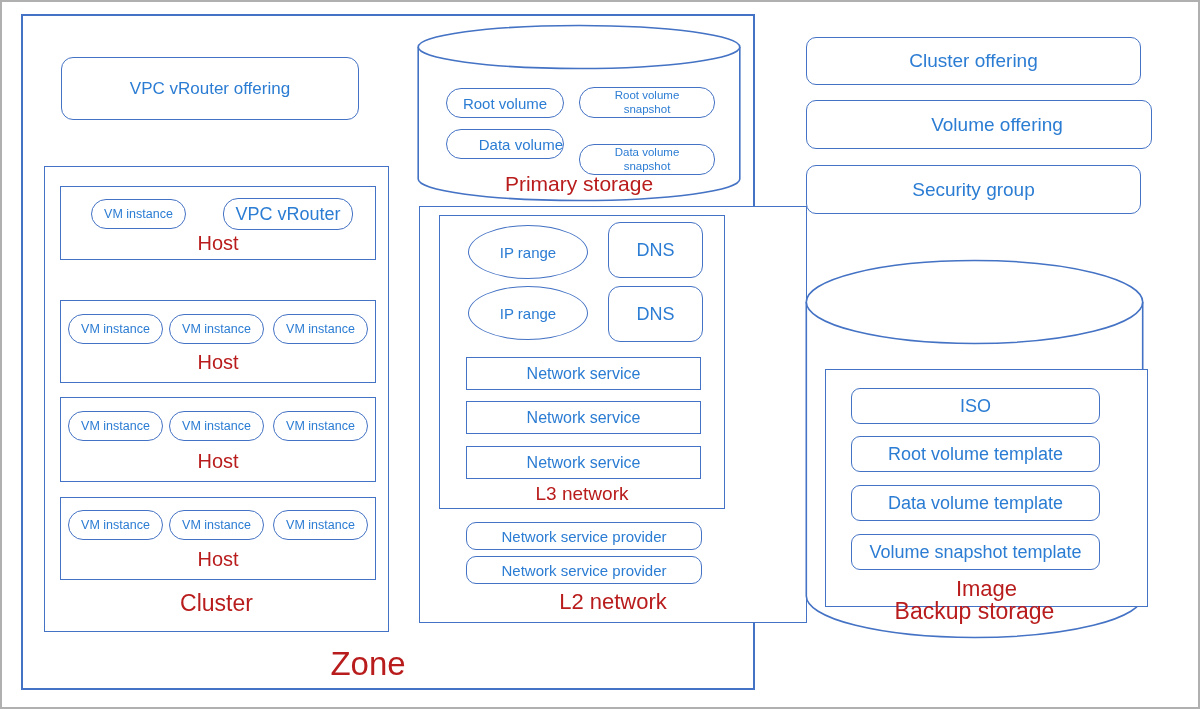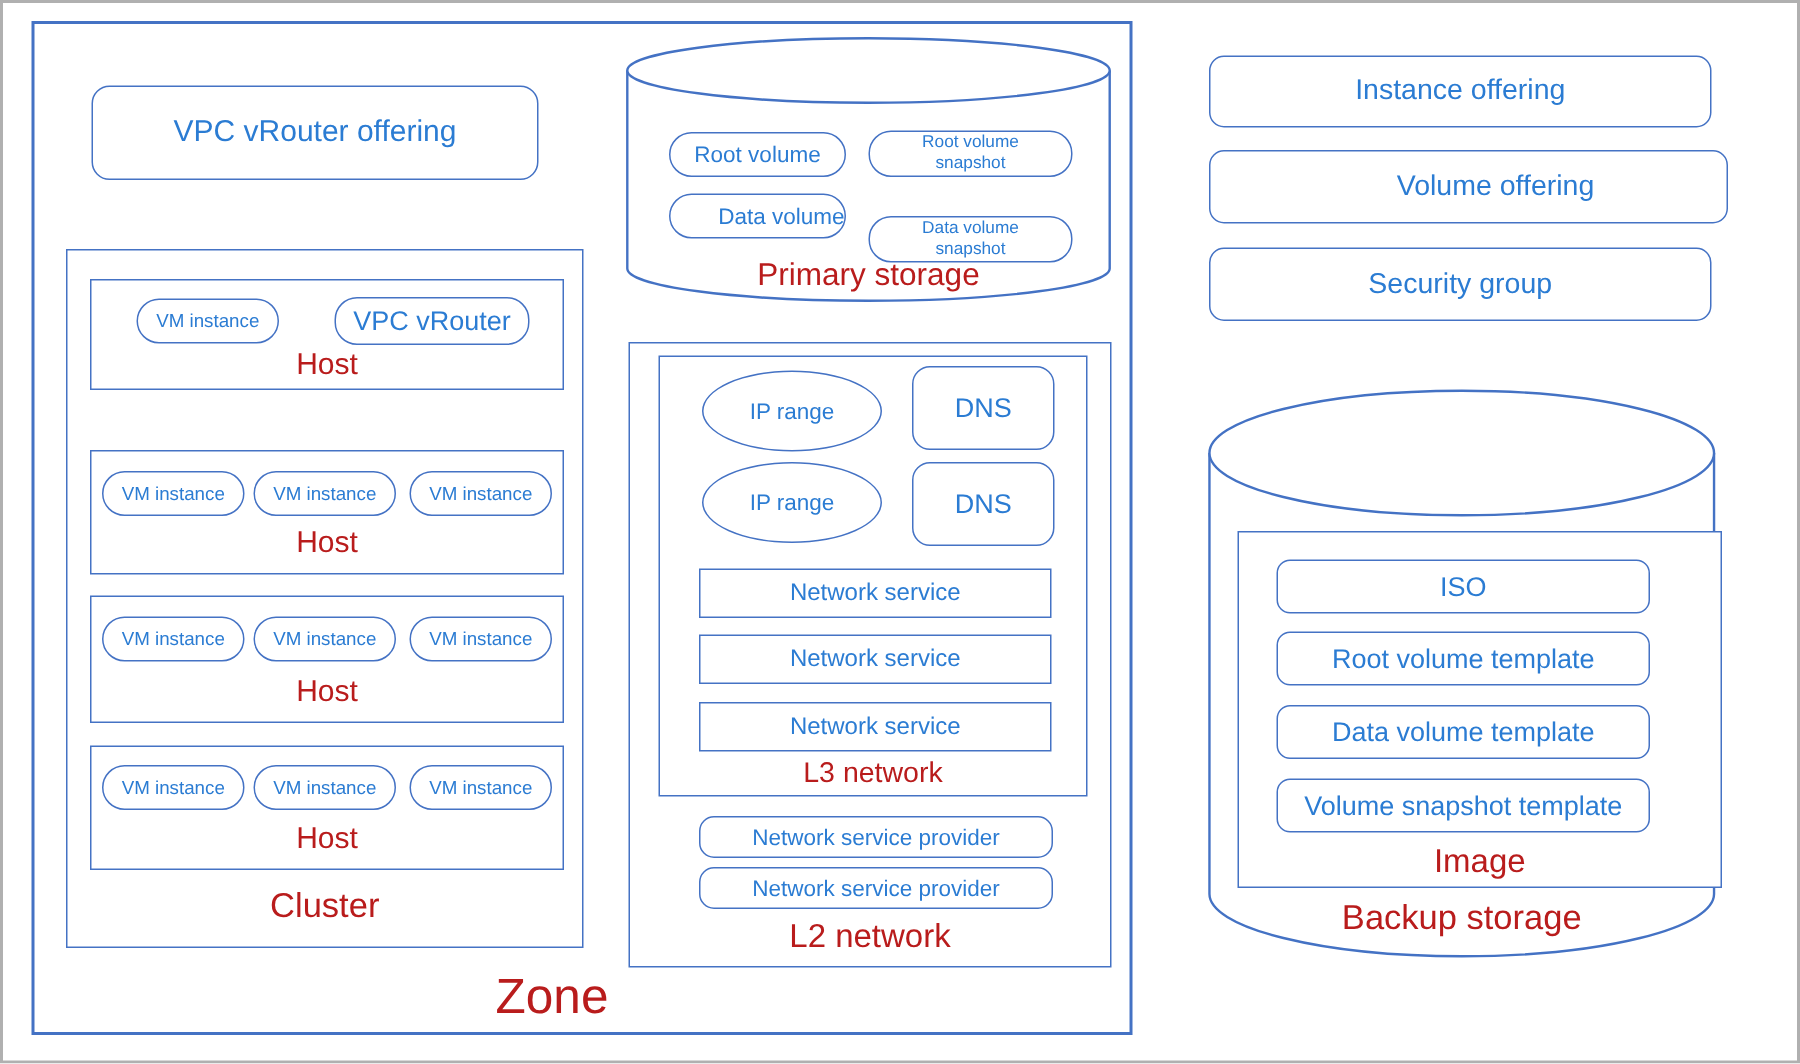--- a/index.html
+++ b/index.html
@@ -22,21 +22,21 @@
   .f11{font-size:11.5px;line-height:1.2;}
   .f12{font-size:12.5px;}
   .f15{font-size:15px;}
   .f16{font-size:16px;}
   .f18{font-size:18px;}
   .f19{font-size:19px;}
   .f20{font-size:20px;}
   .f21{font-size:21px;}
   .f22{font-size:22px;}
   .f23{font-size:23px;}
-  .f24{font-size:20px;}
+  .f24{font-size:17px;}
   .f32{font-size:33px;}
   svg.cyl{position:absolute;left:0;top:0;}
   svg.cyl ellipse, svg.cyl path{stroke:#4472c4;stroke-width:1.6;}
 </style>
 </head>
 <body>
 
 <div id="canvas">
 
   <div class="abs box sq" style="left:19px;top:12px;width:734px;height:676px;border-width:2px;">
@@ -112,21 +112,21 @@
       </div>
       <div class="abs box r8 center lbl f15" style="left:29px;top:105px;width:118px;height:30px;justify-content:flex-end;">
         <span>Data volume</span>
       </div>
       <div class="abs box r8 center lbl f11" style="left:162px;top:120px;width:136px;height:31px;">
         <span style="max-width:80px;">Data volume snapshot</span>
       </div>
       <div class="caption f21" style="bottom:6px;">Primary storage</div>
     </div>
 
-    <div class="abs box sq" style="left:396px;top:212px;width:322px;height:417px;">
+    <div class="abs box sq" style="left:396px;top:190px;width:388px;height:417px;">
 
       <div class="abs box sq" style="left:19px;top:8px;width:286px;height:294px;">
         <div class="abs box ellipse center lbl f15" style="left:28px;top:9px;width:120px;height:54px;">
           <span>IP range</span>
         </div>
         <div class="abs box r12 center lbl f18" style="left:168px;top:6px;width:95px;height:56px;">
           <span>DNS</span>
         </div>
         <div class="abs box ellipse center lbl f15" style="left:28px;top:70px;width:120px;height:54px;">
           <span>IP range</span>
@@ -152,36 +152,36 @@
       <div class="abs box r10 center lbl f15" style="left:46px;top:349px;width:236px;height:28px;">
         <span>Network service provider</span>
       </div>
       <div class="caption f22" style="bottom:7px;">L2 network</div>
     </div>
 
     <div class="caption f32" style="top:629px;left:180px;right:220px;">Zone</div>
   </div>
 
   <div class="abs box r10 center lbl f19" style="left:804px;top:35px;width:335px;height:48px;">
-    <span>Instance offering</span>
+    <span>Cluster offering</span>
   </div>
   <div class="abs box r10 center lbl f19" style="left:804px;top:98px;width:346px;height:49px;padding-left:36px;">
     <span>Volume offering</span>
   </div>
   <div class="abs box r10 center lbl f19" style="left:804px;top:163px;width:335px;height:49px;">
     <span>Security group</span>
   </div>
 
   <div class="abs" style="left:803px;top:257px;width:339px;height:380px;">
     <svg class="cyl" width="339" height="380" viewBox="0 0 339 380">
       <path d="M1.3,43 L1.3,337 A168.2,41.5 0 0 0 337.7,337 L337.7,43" fill="#ffffff"></path>
       <ellipse cx="169.5" cy="43" rx="168.2" ry="41.5" fill="#ffffff"></ellipse>
     </svg>
 
-    <div class="abs box sq" style="left:20px;top:95px;width:323px;height:238px;">
+    <div class="abs box sq" style="left:20px;top:110px;width:323px;height:238px;">
       <div class="abs box r9 center lbl f18" style="left:25px;top:18px;width:249px;height:36px;">
         <span>ISO</span>
       </div>
       <div class="abs box r9 center lbl f18" style="left:25px;top:66px;width:249px;height:36px;">
         <span>Root volume template</span>
       </div>
       <div class="abs box r9 center lbl f18" style="left:25px;top:115px;width:249px;height:36px;">
         <span>Data volume template</span>
       </div>
       <div class="abs box r9 center lbl f18" style="left:25px;top:164px;width:249px;height:36px;">

